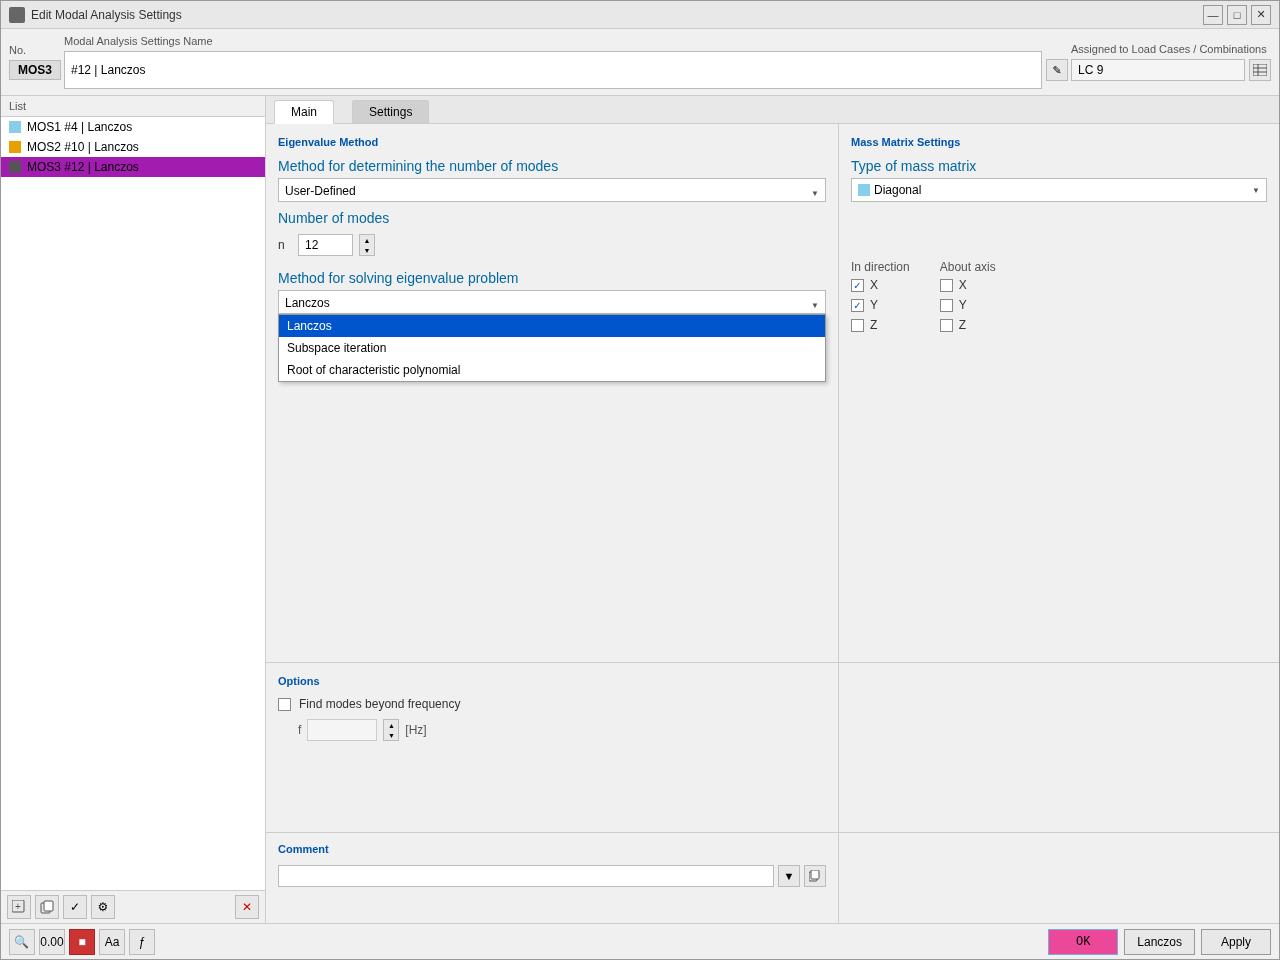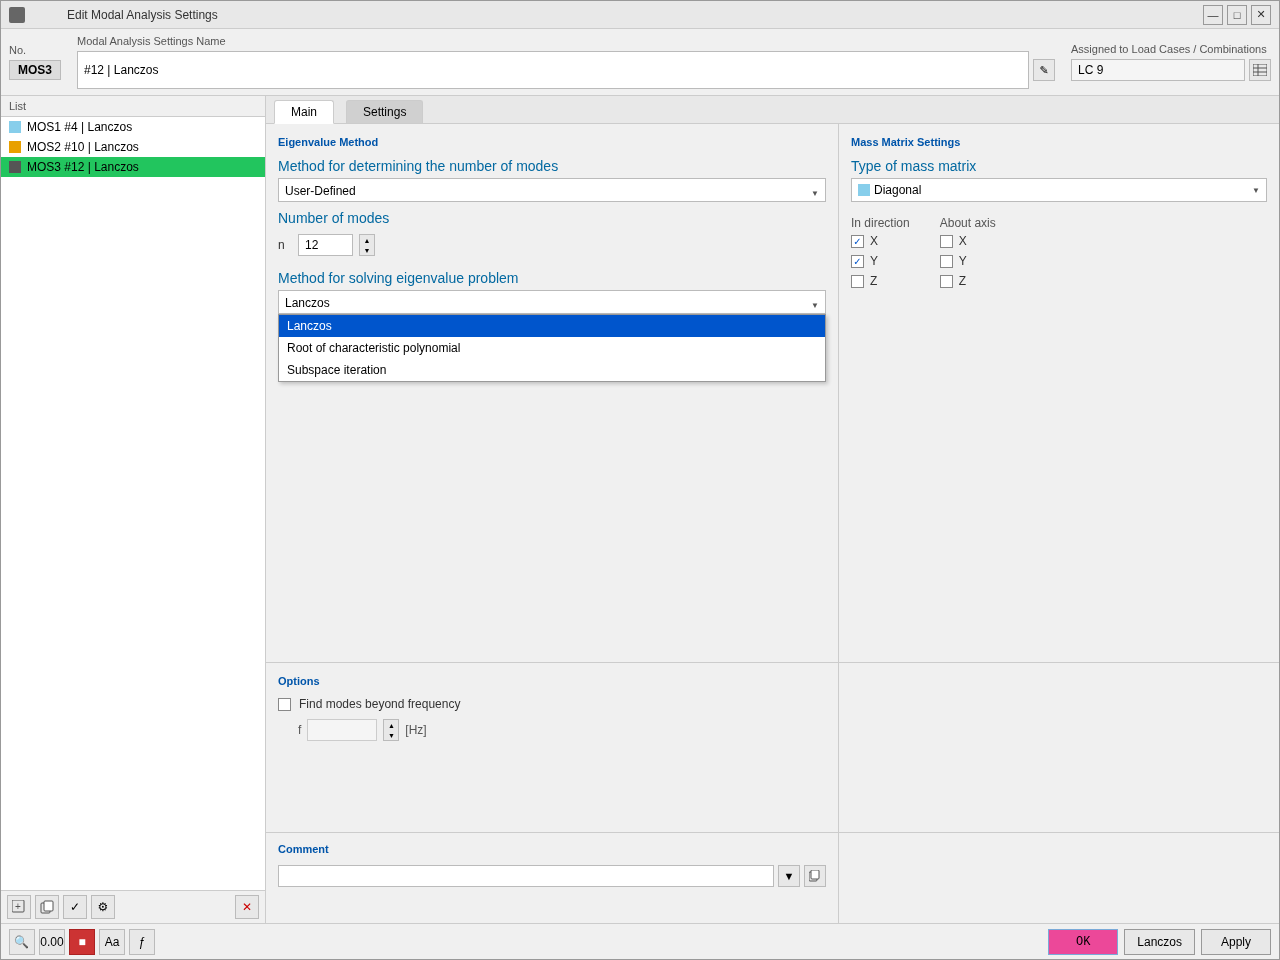--- a/index.html
+++ b/index.html
@@ -24,21 +24,20 @@
     }
 
     .title-bar {
       background: #e8e8e8;
       border-bottom: 1px solid #ccc;
       height: 28px;
       display: flex;
       align-items: center;
       padding: 0 8px;
       flex-shrink: 0;
-      gap: 36px;
     }
 
     .title-bar-icon {
       width: 16px;
       height: 16px;
       margin-right: 6px;
       background: #666;
       border-radius: 2px;
       flex-shrink: 0;
     }
@@ -74,21 +73,21 @@
       flex-direction: column;
       overflow: hidden;
     }
 
     
     .header-row {
       display: flex;
       background: #f0f0f0;
       border-bottom: 1px solid #ccc;
       padding: 6px 8px;
-      gap: 16px;
+      gap: 3px;
       flex-shrink: 0;
       align-items: center;
     }
 
     .header-section {
       display: flex;
       flex-direction: column;
       gap: 4px;
     }
 
@@ -205,21 +204,21 @@
       overflow-y: auto;
     }
 
     .list-item {
       display: flex;
       align-items: center;
       padding: 3px 8px;
       cursor: pointer;
       gap: 6px;
     }
-    .list-item.selected { background: #22c55e; }
+    .list-item.selected { background: #a21caf; }
 
     .list-item-color {
       width: 12px;
       height: 12px;
       flex-shrink: 0;
     }
 
     .list-item-text {
       font-size: 12px;
     }
@@ -255,21 +254,21 @@
       flex-direction: column;
       overflow: hidden;
     }
 
     
     .tabs-bar {
       display: flex;
       background: #e8e8e8;
       border-bottom: 1px solid #ccc;
       padding: 4px 8px 0;
-      gap: 12px;
+      gap: 18px;
       flex-shrink: 0;
     }
 
     .tab {
       padding: 4px 16px;
       border: 1px solid #ccc;
       border-bottom: none;
       background: #d0d0d0;
       cursor: pointer;
       font-size: 12px;
@@ -423,20 +422,21 @@
       padding: 4px 8px;
       font-size: 12px;
       cursor: pointer;
     }
     .dropdown-option.selected { background: #0055cc; color: white; }
 
     .direction-col-header {
       font-size: 12px;
       color: #555;
       margin-bottom: 4px;
+      margin-top: 44px;
     }
 
     .checkbox-row {
       display: flex;
       align-items: center;
       gap: 6px;
       margin-bottom: 6px;
     }
 
     .checkbox {
@@ -707,22 +707,22 @@
               <div style="margin-top: 14px;">
                 <div class="field-label">Method for solving eigenvalue problem</div>
                 <div class="dropdown-container">
                   <div class="dropdown-field">
                     <span>Lanczos</span>
                     <span class="dropdown-arrow">▼</span>
                   </div>
 
                   <div class="dropdown-menu">
                     <div class="dropdown-option selected">Lanczos</div>
+                    <div class="dropdown-option">Subspace iteration</div>
                     <div class="dropdown-option">Root of characteristic polynomial</div>
-                    <div class="dropdown-option">Subspace iteration</div>
                   </div>
                 </div>
               </div>
             </div>
 
             <div class="panel-right">
               <div class="section-title">Mass Matrix Settings</div>
 
               <div class="field-label">Type of mass matrix</div>
               <div class="diagonal-dropdown">

